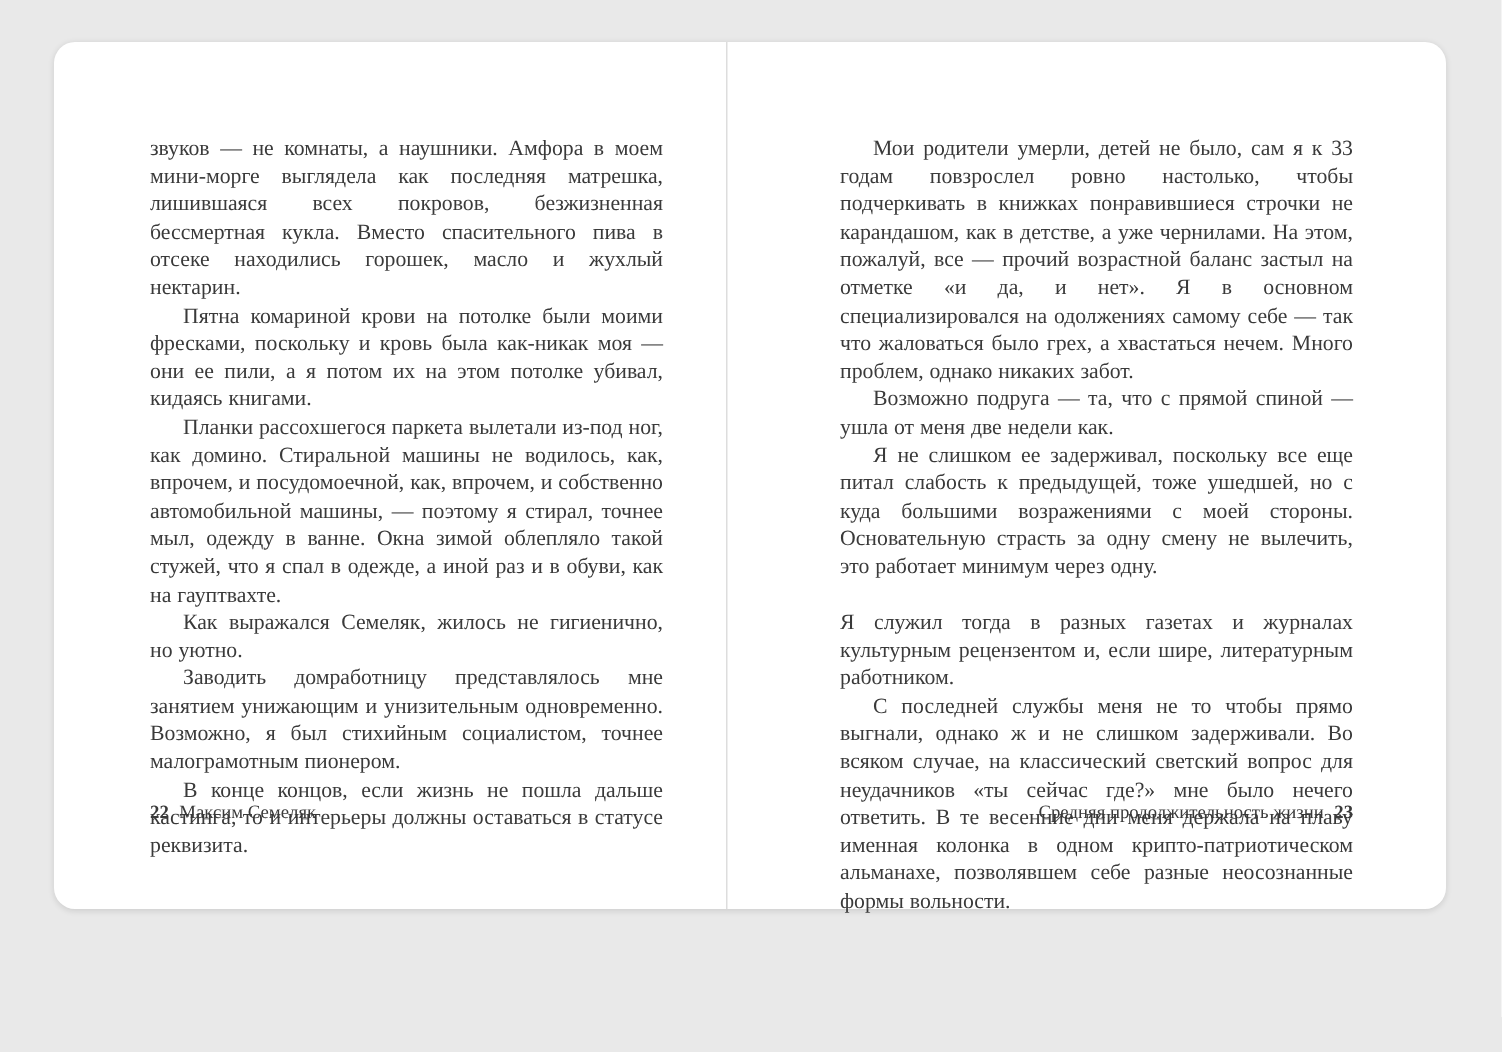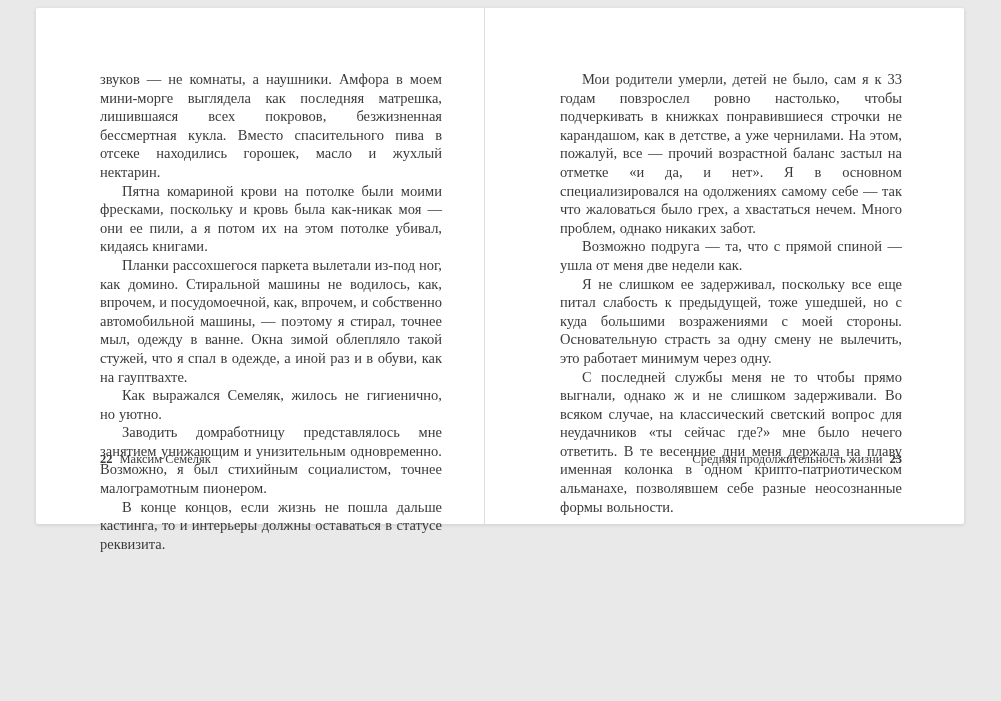--- a/index.html
+++ b/index.html
@@ -10,25 +10,25 @@
     width: 1001px;
     height: 701px;
     background: var(--bg, #e9e9e9);
     font-family: "Liberation Serif", "DejaVu Serif", serif;
     overflow: hidden;
     position: relative;
   }
   .spread {
     position: absolute;
     left: 36px;
-    top: 8px;
+    top: 28px;
     width: 928px;
-    height: 516px;
+    height: 578px;
     background: var(--page, #ffffff);
-    border-radius: 2px;
+    border-radius: 14px;
     box-shadow: 0 1px 4px rgba(0,0,0,0.12);
     display: flex;
   }
   .page {
     position: relative;
     flex: 1 1 0;
     box-sizing: border-box;
     min-width: 0;
   }
   .page-left  { padding: 62px 42px 0 64px; }
@@ -83,20 +83,21 @@
     </div>
   </div>
 
   <div class="divider"></div>
 
   <div class="page page-right">
     <div class="page-body">
         <p class="para indent">Мои родители умерли, детей не было, сам я к 33 годам повзрослел ровно настолько, чтобы подчеркивать в книжках понравившиеся строчки не карандашом, как в детстве, а уже чернилами. На этом, пожалуй, все — прочий возрастной баланс застыл на отметке «и да, и нет». Я в основном специализировался на одолжениях самому себе — так что жаловаться было грех, а хвастаться нечем. Много проблем, однако никаких забот.</p>
         <p class="para indent">Возможно подруга — та, что с прямой спиной — ушла от меня две недели как.</p>
         <p class="para indent">Я не слишком ее задерживал, поскольку все еще питал слабость к предыдущей, тоже ушедшей, но с куда большими возражениями с моей стороны. Основательную страсть за одну смену не вылечить, это работает минимум через одну.</p>
+        <p class="para space-before">Я служил тогда в разных газетах и журналах культурным рецензентом и, если шире, литературным работником.</p>
         <p class="para indent">С последней службы меня не то чтобы прямо выгнали, однако ж и не слишком задерживали. Во всяком случае, на классический светский вопрос для неудачников «ты сейчас где?» мне было нечего ответить. В те весенние дни меня держала на плаву именная колонка в одном крипто-патриотическом альманахе, позволявшем себе разные неосознанные формы вольности.</p>
       </div>
     <div class="page-footer footer-right">
       <span class="running-title">Средняя продолжительность жизни</span><span class="page-num">23</span>
     </div>
   </div>
 
 </div>
 
 </body></html>

